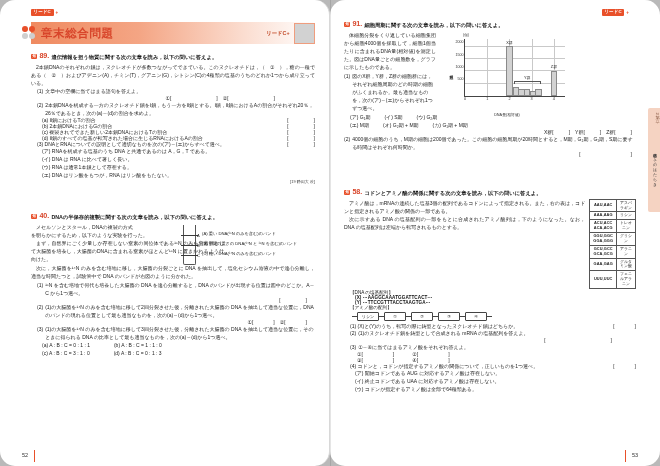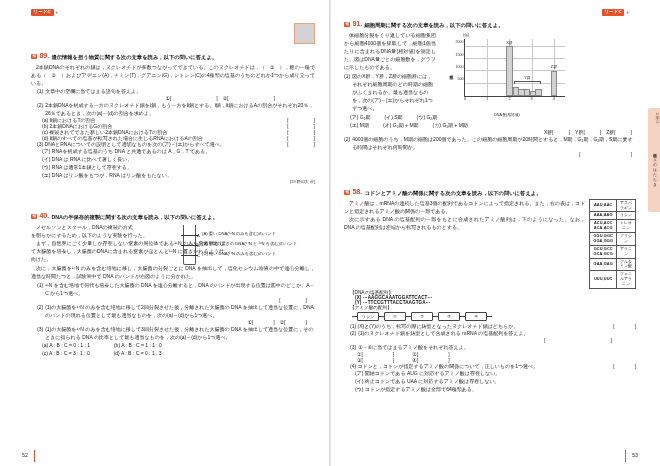--- a/index.html
+++ b/index.html
@@ -8,20 +8,21 @@
     background: #b9b9b9;
     font-family: "Liberation Sans", "DejaVu Sans", sans-serif;
     overflow: hidden;
   }
   .spread { position: relative; width: 660px; height: 466px; display: flex; }
   .page {
     position: relative;
     background: #ffffff;
     height: 466px;
     overflow: hidden;
+    border-radius: 15px;
   }
   .page-left { width: 330px; border-right: 1px solid #d8d8d8; }
   .page-right { width: 330px; }
   .page-inner { position: absolute; left: 0; top: 0; right: 0; bottom: 0; }
 
   
   .lead-badge {
     display: inline-block;
     background: #e8502a;
     color: #fff;
@@ -179,20 +180,33 @@
 <div class="spread">
 
   <div class="page page-left">
     <div class="page-inner">
 
       <div class="badge-row">
         <span class="lead-badge">リードC</span>
         <span class="plus">+</span>
       </div>
 
+      <div class="title-bar">
+        <div class="dots">
+          <span class="dot d1"></span>
+            <span class="dot d2"></span>
+          <span class="dot d3"></span>
+            <span class="dot d4"></span>
+        </div>
+        <div class="title-text">章末総合問題</div>
+        <div class="title-right">
+          <span class="title-lead">リードC+</span>
+          <span class="title-ans">解答番号</span>
+        </div>
+      </div>
       <div style="position:absolute; top:23px; right:14px;">
         <div class="qr-box"></div>
       </div>
 
       <div class="content" style="top:52px;">
         <div class="prob-head">
           <span class="tag">知</span>
           <span class="prob-num">89.</span>
           <span class="prob-title">遺伝情報を担う物質に関する次の文章を読み，以下の問いに答えよ。</span>
         </div>

